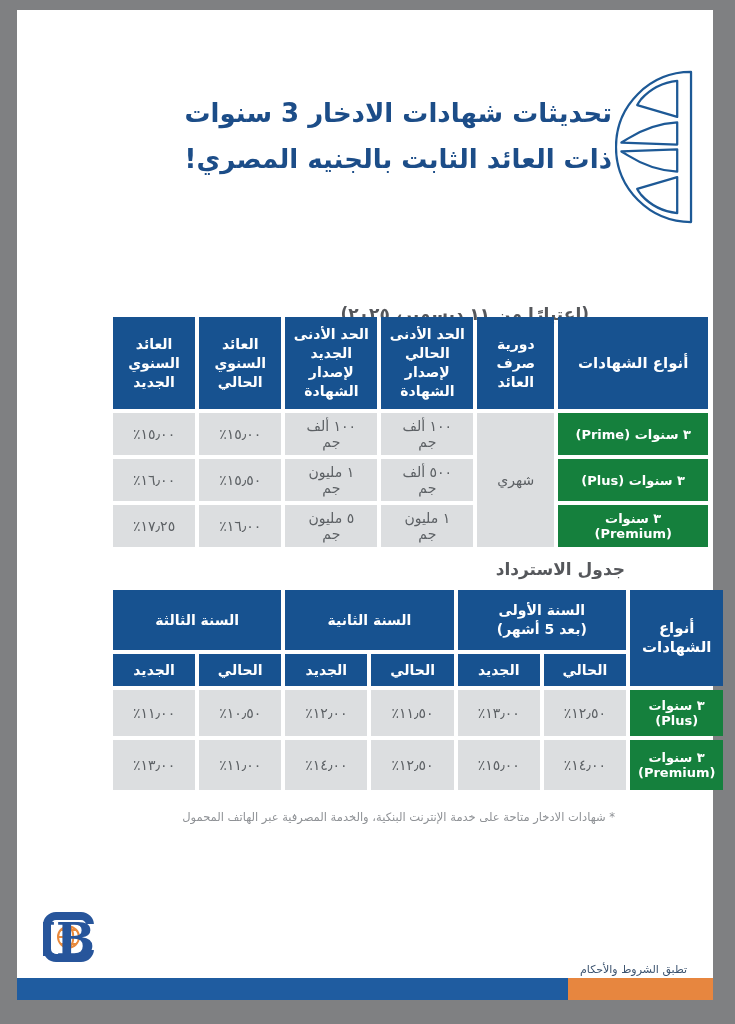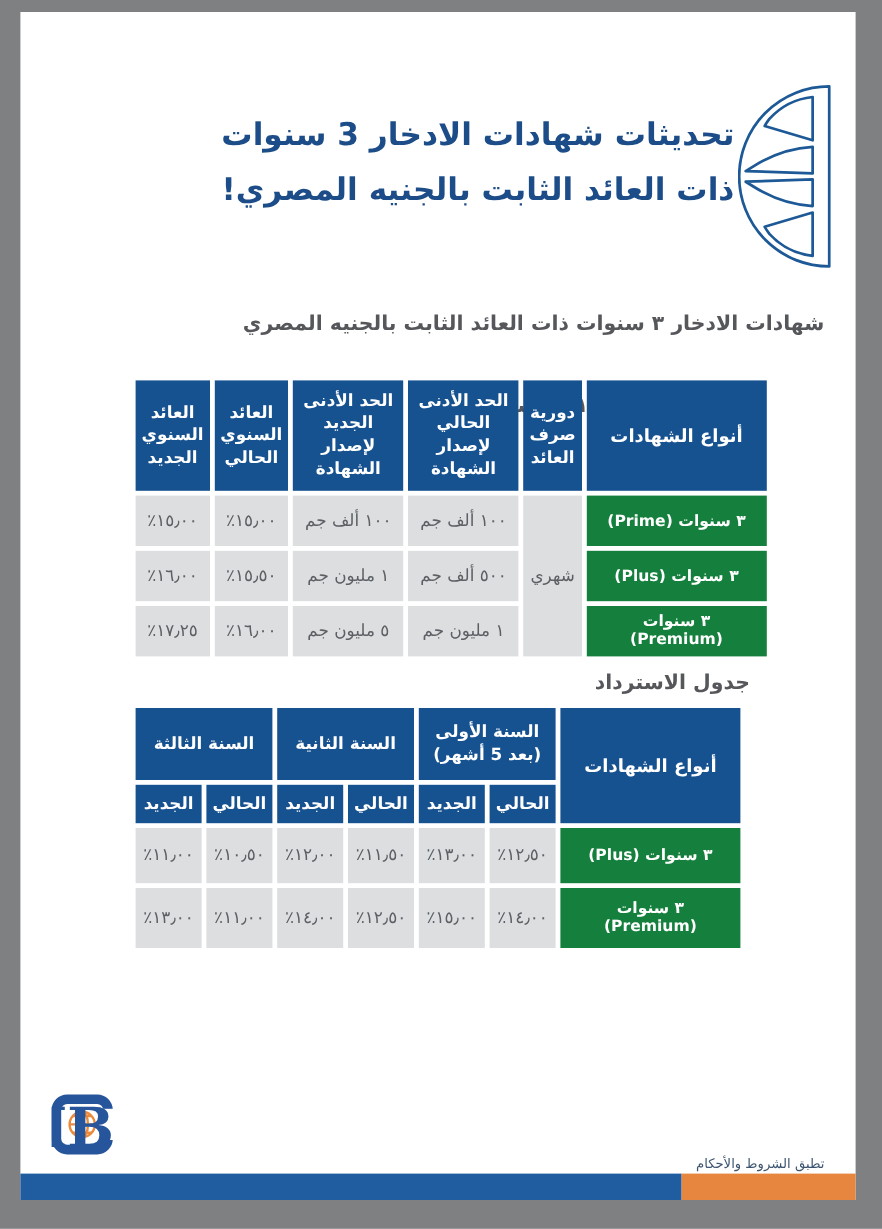--- a/index.html
+++ b/index.html
@@ -49,21 +49,21 @@
   }
   .cib-table td.lbl{
     background:#15803d;color:#ffffff;
     font-weight:700;font-size:13px;
     text-align:center;vertical-align:middle;
     padding:2px 8px;
   }
   .cib-table td.val{
     background:#dcdee0;color:#5c6064;
     font-size:14px;text-align:center;vertical-align:middle;
-    padding:2px 0;
+    padding:2px 20px;
   }
   #rates-table th{height:86px;}
   #rates-table th.c-types{height:86px;font-size:15px;}
   #rates-table td{height:38px;}
   #redemption-table th.c-types{font-size:15px;}
   #redemption-table .yr-head th{height:54px;}
   #redemption-table .sub-head th{height:26px;font-size:14px;margin-top:36px;}
   #redemption-table td.r1{height:42px;}
   #redemption-table td.r2{height:46px;}
   .yr-note{display:block;font-size:14px;font-weight:700;}
@@ -101,21 +101,20 @@
     <path d="M63,82.5 L6.5,84.5 L13,88.5 C28,98 45,104 63,105 Z"></path>
     <path d="M63,110.5 L22.5,122.5 C23.5,124.5 25,126.5 26.5,128.5 C36,139 49,145.5 63,147 Z"></path>
   </svg>
 
   <div class="page-title">
     <div>تحديثات شهادات الادخار 3 سنوات</div>
     <div>ذات العائد الثابت بالجنيه المصري!</div>
   </div>
 
   <div class="intro-heading">
-    <span>شهادات الادخار ٣ سنوات ذات العائد الثابت بالجنيه المصري</span>
     <span class="date-line">(اعتبارًا من ١١ ديسمبر، ٢٠٢٥)</span>
   </div>
 
   <table id="rates-table" class="cib-table">
     <colgroup>
       <col style="width:150px">
         <col style="width:44px">
       <col style="width:92px">
         <col style="width:92px">
       <col style="width:53px">
@@ -199,20 +198,21 @@
       <td class="val r2">١٤٫٠٠٪</td>
       <td class="val r2">١٥٫٠٠٪</td>
       <td class="val r2">١٢٫٥٠٪</td>
       <td class="val r2">١٤٫٠٠٪</td>
       <td class="val r2">١١٫٠٠٪</td>
       <td class="val r2">١٣٫٠٠٪</td>
     </tr>
   </tbody>
     </table>
 
+  <div class="footnote">* شهادات الادخار متاحة على خدمة الإنترنت البنكية، والخدمة المصرفية عبر الهاتف المحمول</div>
 
   <svg class="cib-logo" viewBox="0 0 102 52">
     <rect x="4" y="5" width="43" height="42" rx="9" fill="none" stroke="#27559b" stroke-width="8"></rect>
     <rect x="38" y="13" width="16" height="26" fill="#ffffff"></rect>
     <g stroke="#e98a3c" stroke-width="2" fill="none">
       <circle cx="25.5" cy="26" r="10.5"></circle>
       <ellipse cx="25.5" cy="26" rx="4.8" ry="10.5"></ellipse>
       <line x1="15" y1="26" x2="36" y2="26"></line>
       <line x1="17.5" y1="19" x2="33.5" y2="19"></line>
       <line x1="17.5" y1="33" x2="33.5" y2="33"></line>

